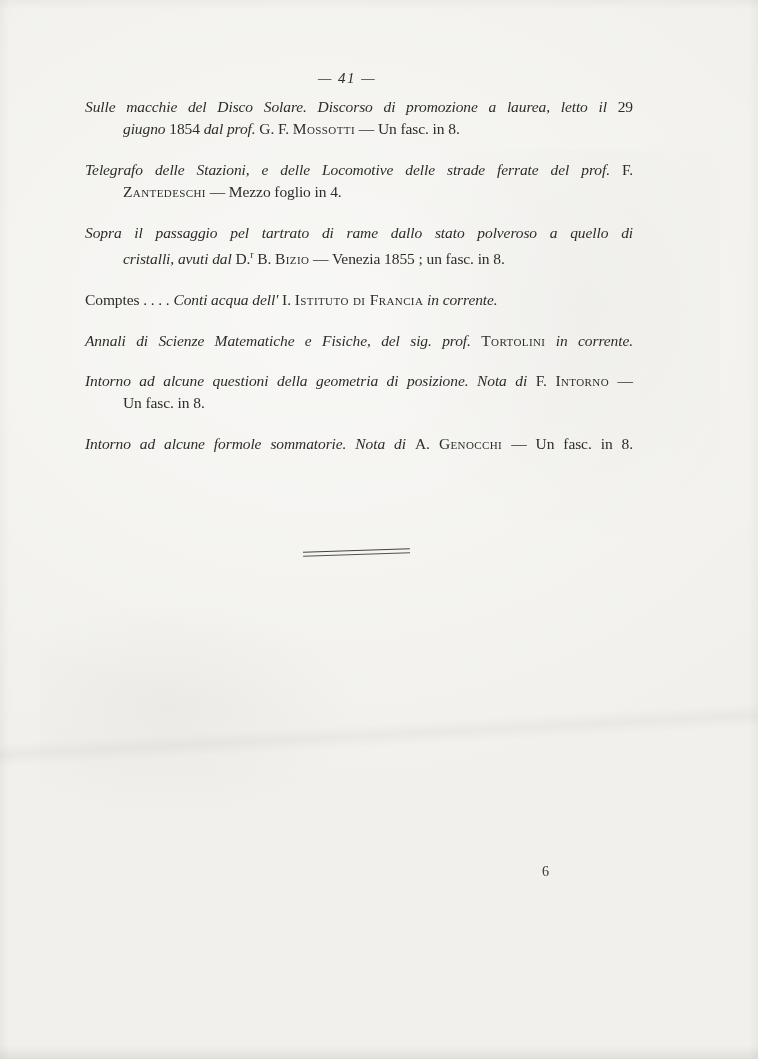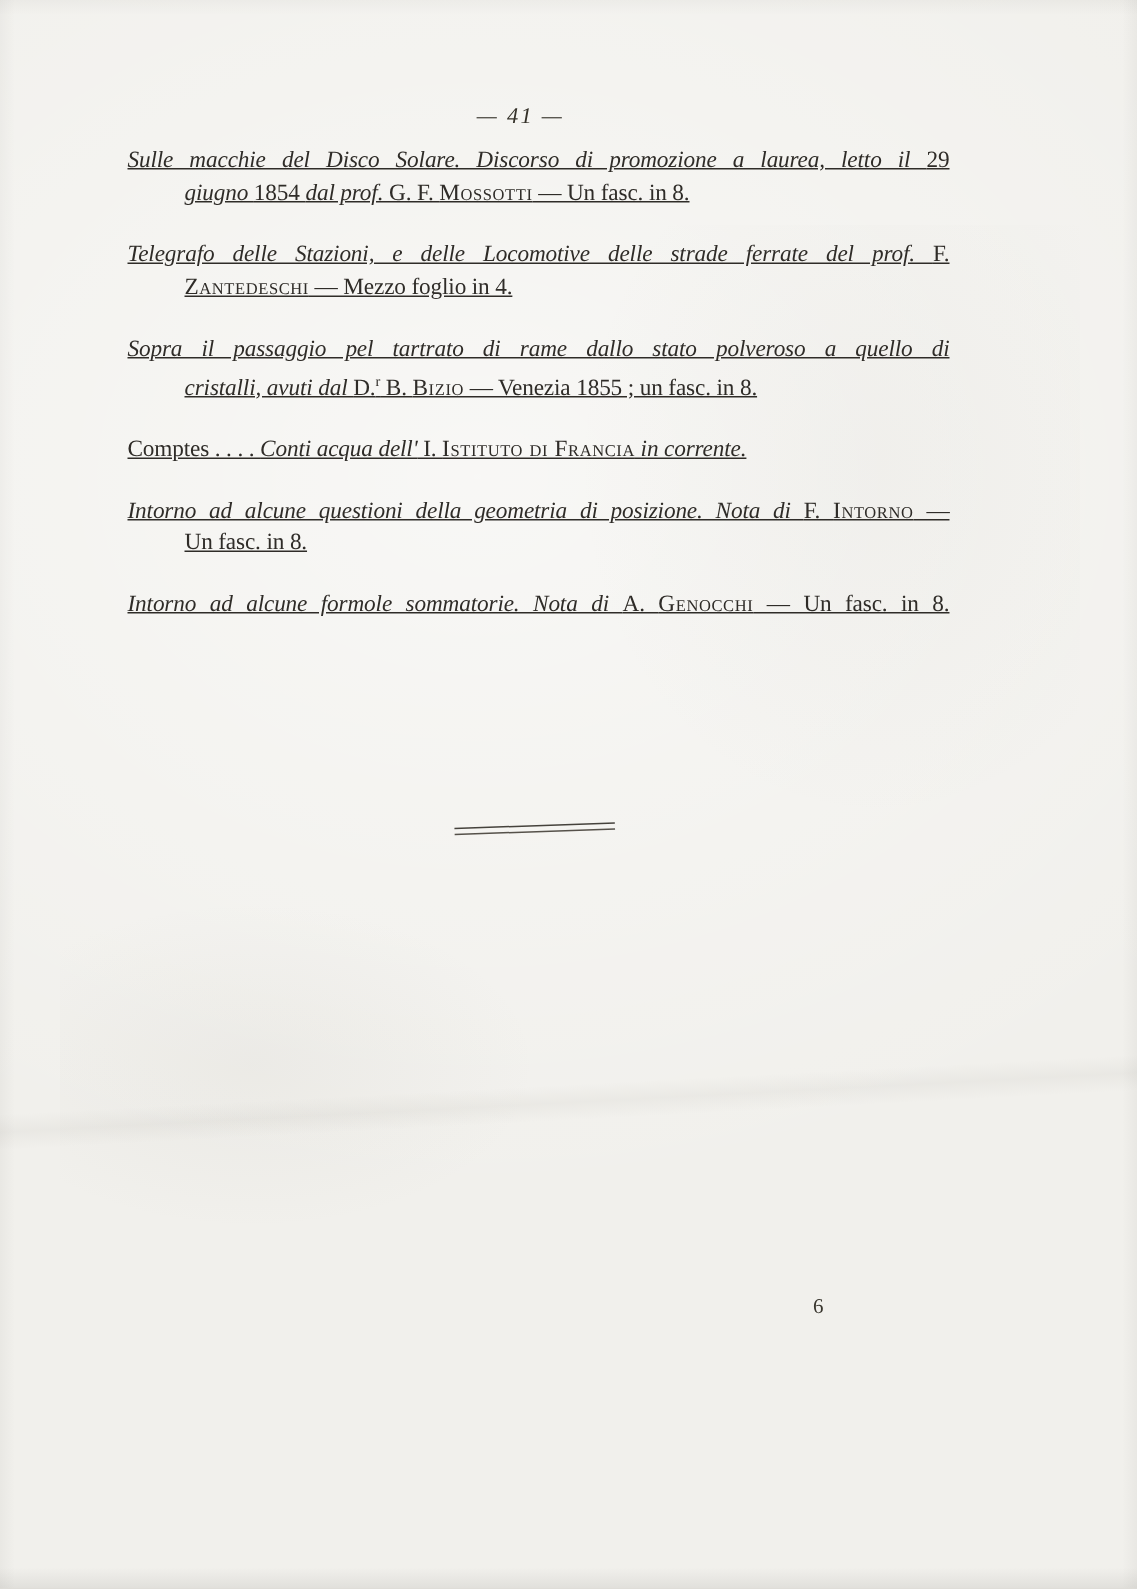--- a/index.html
+++ b/index.html
@@ -49,21 +49,20 @@
     color: #343129;
     font-style: italic;
   }
   .content {
     position: absolute;
     left: 85px;
     top: 96px;
     width: 548px;
     font-size: 15.5px;
     letter-spacing: -0.1px;
-    text-decoration: underline;
   }
   .entry + .entry { margin-top: 19px; }
   .line {
     line-height: 21.9px;
     min-height: 21.9px;
     white-space: nowrap;
   }
   .line.justify {
     text-align: justify;
     text-align-last: justify;
@@ -111,20 +110,23 @@
         <div class="line indent"><span class="seg-sc">Zantedeschi</span><span class="seg-rm"> — Mezzo foglio in 4.</span></div>
       </div>
       <div class="entry">
         <div class="line justify"><span class="seg-it">Sopra il passaggio pel tartrato di rame dallo stato polveroso a quello di</span></div>
         <div class="line indent"><span class="seg-it">cristalli, avuti dal </span><span class="seg-rm">D.</span><span class="seg-sup">r</span><span class="seg-rm"> B. </span><span class="seg-sc">Bizio</span><span class="seg-rm"> — Venezia 1855 ; un fasc. in 8.</span></div>
       </div>
       <div class="entry">
         <div class="line"><span class="seg-rm">Comptes . . . . </span><span class="seg-it">Conti acqua dell'</span><span class="seg-rm"> I. </span><span class="seg-sc">Istituto di Francia</span><span class="seg-it"> in corrente.</span></div>
       </div>
       <div class="entry">
+        <div class="line justify"><span class="seg-it">Annali di Scienze Matematiche e Fisiche, del sig. prof. </span><span class="seg-sc">Tortolini</span><span class="seg-it"> in corrente.</span></div>
+      </div>
+      <div class="entry">
         <div class="line justify"><span class="seg-it">Intorno ad alcune questioni della geometria di posizione. Nota di </span><span class="seg-rm">F. </span><span class="seg-sc">Intorno</span><span class="seg-rm"> —</span></div>
         <div class="line indent"><span class="seg-rm">Un fasc. in 8.</span></div>
       </div>
       <div class="entry">
         <div class="line justify"><span class="seg-it">Intorno ad alcune formole sommatorie. Nota di </span><span class="seg-rm">A. </span><span class="seg-sc">Genocchi</span><span class="seg-rm"> — Un fasc. in 8.</span></div>
       </div>
     </div>
 
   <div class="divider"></div>
 

